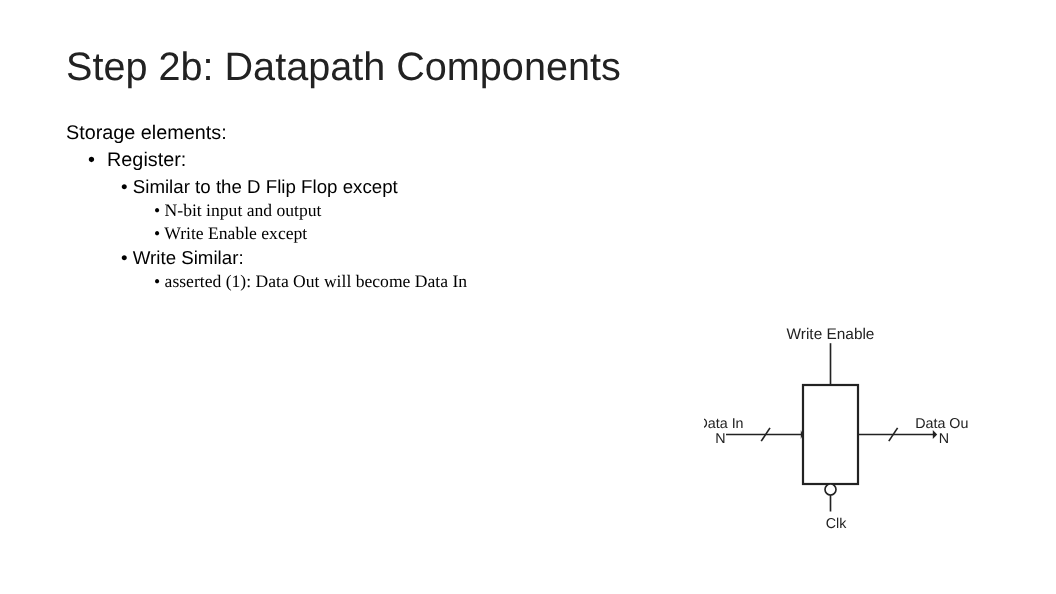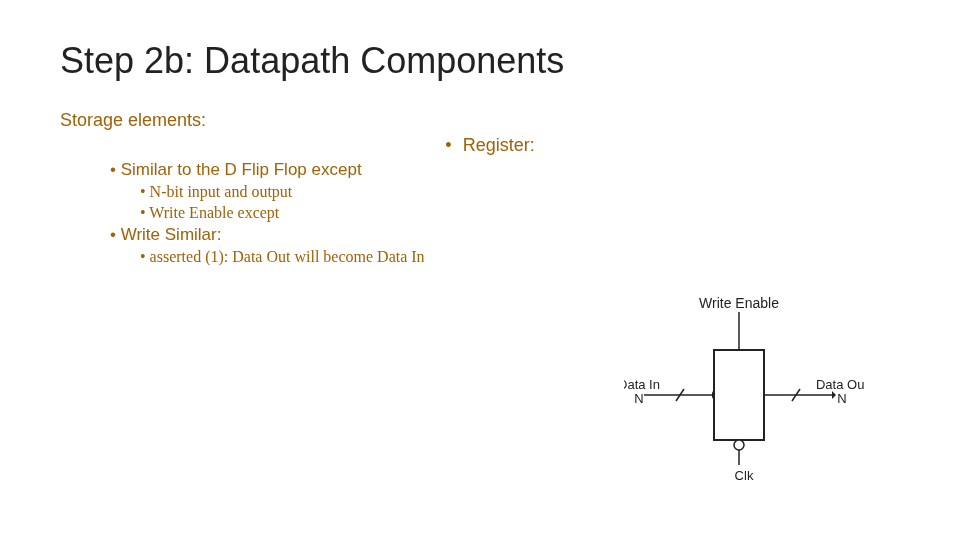--- a/index.html
+++ b/index.html
@@ -17,50 +17,49 @@
       position: relative;
     }
     .title {
       font-size: 36px;
       font-weight: 300;
       color: #222;
       margin-bottom: 28px;
     }
     .content {
       font-size: 18px;
-      color: #a16207;
+      color: #000000;
     }
     .level1-label {
       font-size: 18px;
       font-weight: 400;
       margin-bottom: 4px;
     }
     .bullet-l1 {
       margin-left: 20px;
       margin-bottom: 4px;
-      text-align: center;
     }
     .bullet-l1 > .bullet-marker {
       display: inline-block;
       margin-right: 6px;
     }
     .bullet-l2 {
       margin-left: 50px;
       margin-bottom: 3px;
       font-size: 17px;
     }
     .bullet-l3 {
       margin-left: 80px;
       margin-bottom: 3px;
       font-size: 16px;
       font-family: Liberation Serif, serif;
     }
     .diagram-area {
       position: absolute;
-      right: 96px;
+      right: 80px;
       bottom: 50px;
       width: 240px;
       height: 200px;
     }
     .diagram-svg {
       width: 240px;
       height: 200px;
     }
   </style>
 </head>

